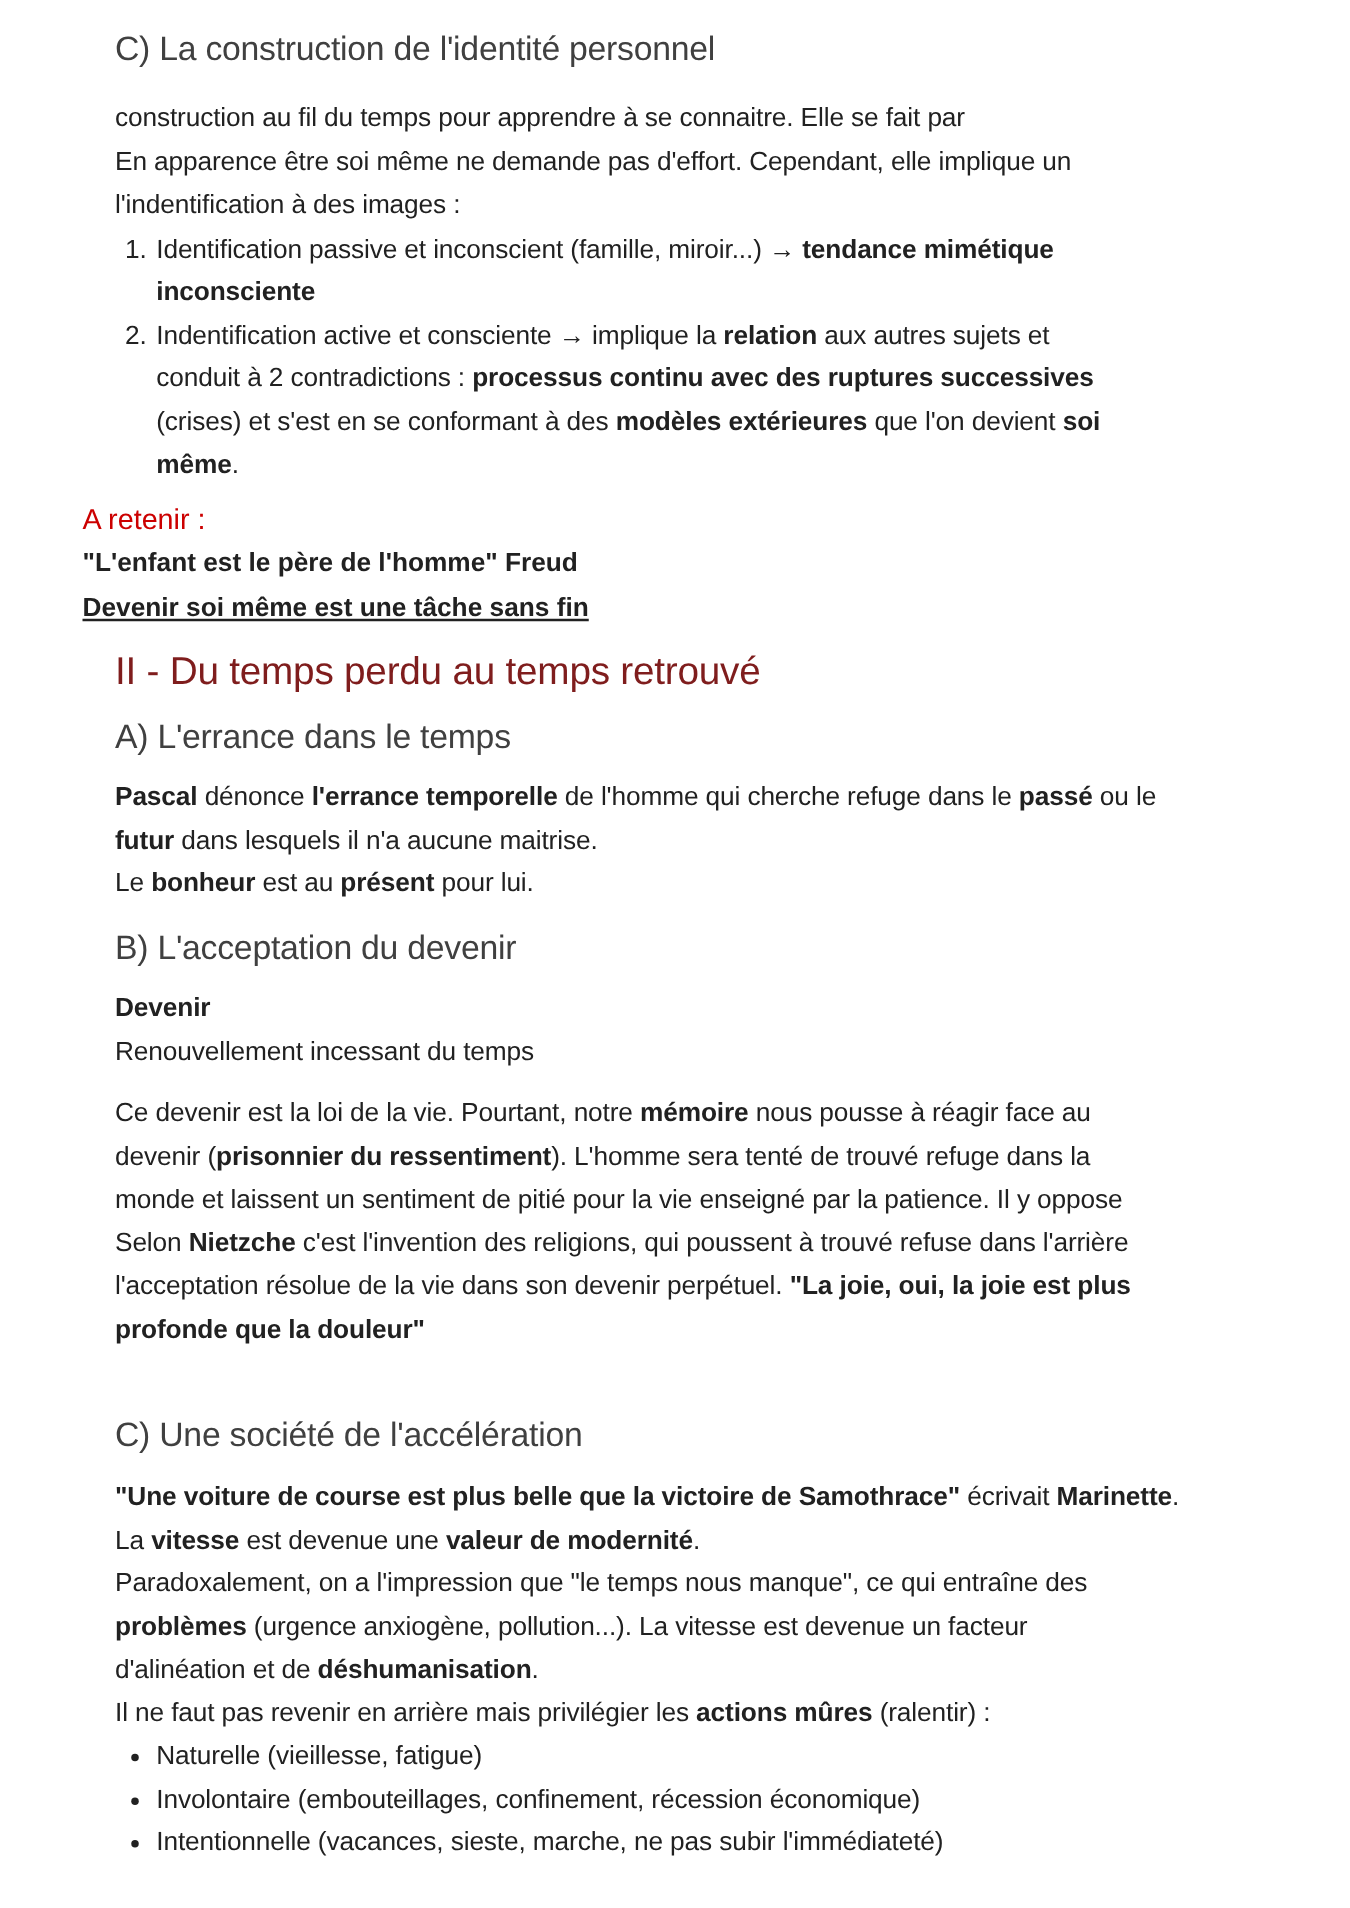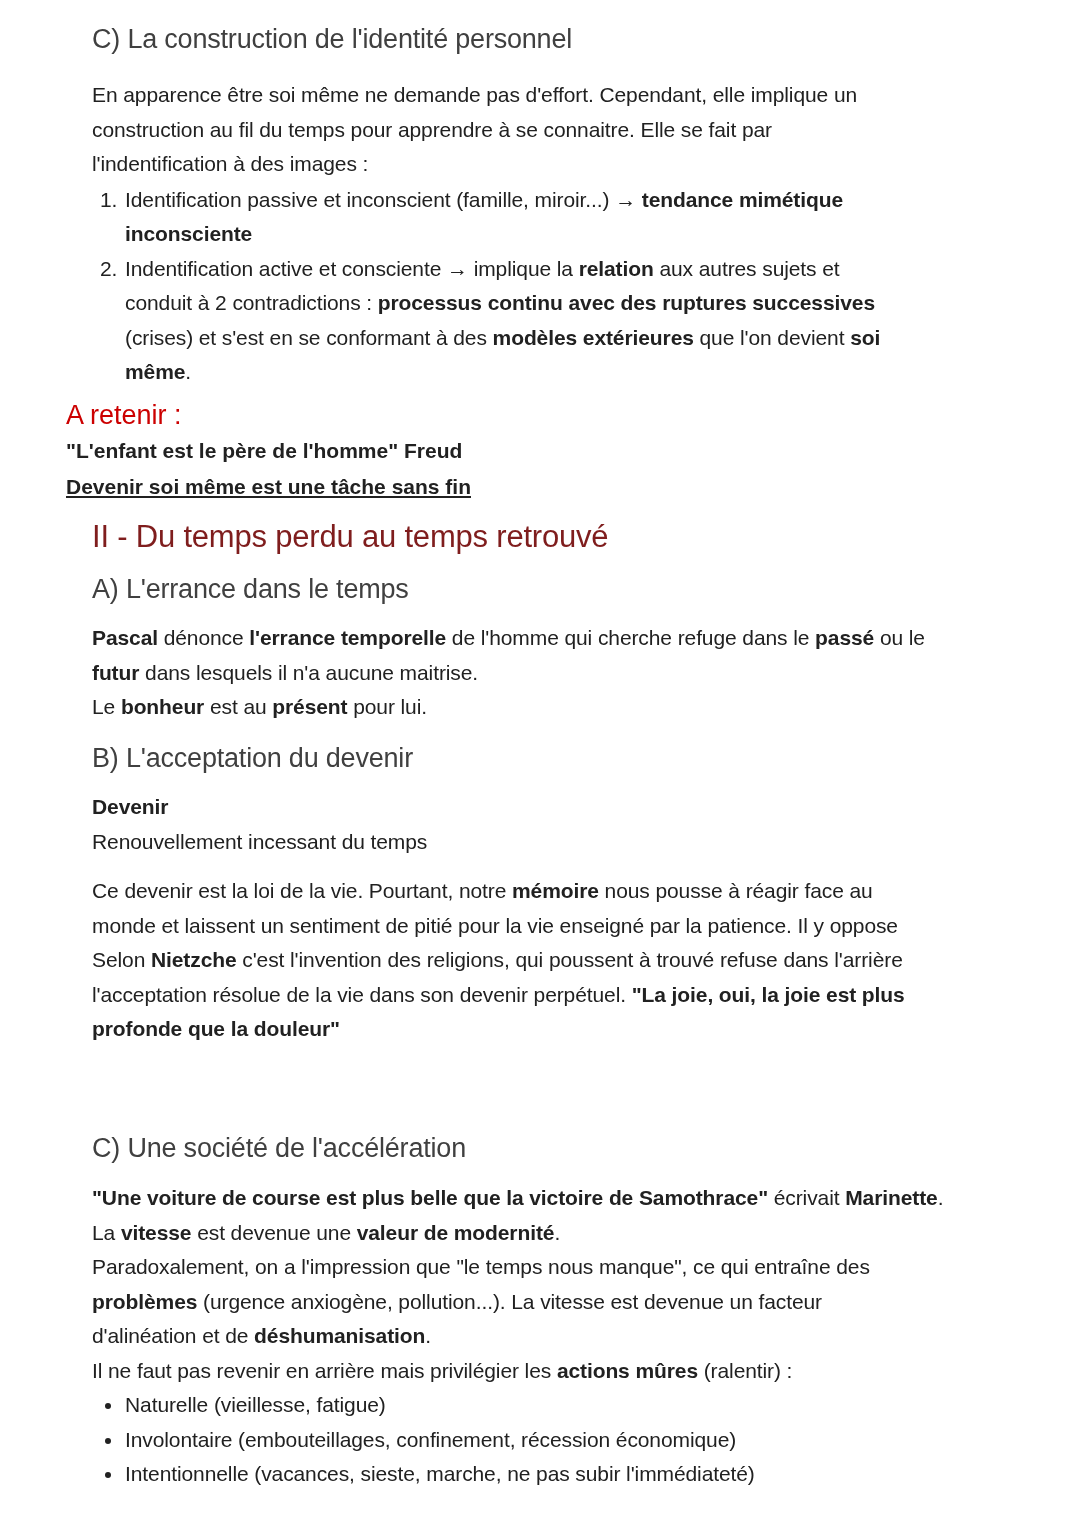--- a/index.html
+++ b/index.html
@@ -14,34 +14,34 @@
   .page { position: absolute; left: 0; top: 0; width: 1080px; }
   .content { position: absolute; left: 92px; width: 940px; }
   .h3 { font-size: 27px; font-weight: normal; color: #404040; margin: 0; line-height: 34px; letter-spacing: -0.2px; }
   .h2 { font-size: 31px; font-weight: normal; color: #7f1d1d; margin: 0; line-height: 38px; letter-spacing: -0.2px; }
   .p { font-size: 21px; line-height: 34.5px; margin: 0; letter-spacing: -0.1px; }
   .p b, .li b { font-weight: bold; }
   ol, ul { margin: 0; padding: 0; list-style: none; }
   .li { font-size: 21px; line-height: 34.5px; position: relative; padding-left: 33px; letter-spacing: -0.1px; }
   .marker { position: absolute; left: 8px; top: 0; }
   .bullet { position: absolute; left: 13px; top: 15px; width: 6px; height: 6px; border-radius: 50%; background: #212121; }
-  .retenir-title { position: absolute; left: 66px; font-size: 27px; color: #cc0000; line-height: 34px; }
+  .retenir-title { position: absolute; left: 66px; font-size: 23px; color: #cc0000; line-height: 34px; }
   .retenir-line { position: absolute; left: 66px; font-size: 21px; font-weight: bold; line-height: 34px; }
 </style>
 </head>
 <body>
 
 <div class="page">
 
   <div class="content" style="top:22px;">
     <h3 class="h3">C) La construction de l'identité personnel</h3>
     <div style="height:22px"></div>
     <div style="line-height:34.5px">
+        <div class="p"><span>construction au fil du temps pour apprendre à se connaitre. Elle se fait par</span></div>
         <div class="p"><span>En apparence être soi même ne demande pas d'effort. Cependant, elle implique un</span></div>
-        <div class="p"><span>construction au fil du temps pour apprendre à se connaitre. Elle se fait par</span></div>
         <div class="p"><span>l'indentification à des images :</span></div>
       </div>
     <ol style="margin-top:1px;">
       <li class="li">
         <span class="marker">1.</span>
         <div>
             <div class="p"><span>Identification passive et inconscient (famille, miroir...) → </span><b>tendance mimétique</b></div>
             <div class="p"><b>inconsciente</b></div>
           </div>
       </li>
@@ -78,20 +78,21 @@
   <div class="content" style="top:741px;">
     <h3 class="h3">B) L'acceptation du devenir</h3>
     <div style="height:15px"></div>
     <div>
         <div class="p"><b>Devenir</b></div>
         <div class="p"><span>Renouvellement incessant du temps</span></div>
       </div>
     <div style="height:15px"></div>
     <div>
         <div class="p"><span>Ce devenir est la loi de la vie. Pourtant, notre </span><b>mémoire</b><span> nous pousse à réagir face au</span></div>
+        <div class="p"><span>devenir (</span><b>prisonnier du ressentiment</b><span>). L'homme sera tenté de trouvé refuge dans la</span></div>
         <div class="p"><span>monde et laissent un sentiment de pitié pour la vie enseigné par la patience. Il y oppose</span></div>
         <div class="p"><span>Selon </span><b>Nietzche</b><span> c'est l'invention des religions, qui poussent à trouvé refuse dans l'arrière</span></div>
         <div class="p"><span>l'acceptation résolue de la vie dans son devenir perpétuel. </span><b>"La joie, oui, la joie est plus</b></div>
         <div class="p"><b>profonde que la douleur"</b></div>
       </div>
   </div>
 
   <div class="content" style="top:1131px;">
     <h3 class="h3">C) Une société de l'accélération</h3>
     <div style="height:16px"></div>

